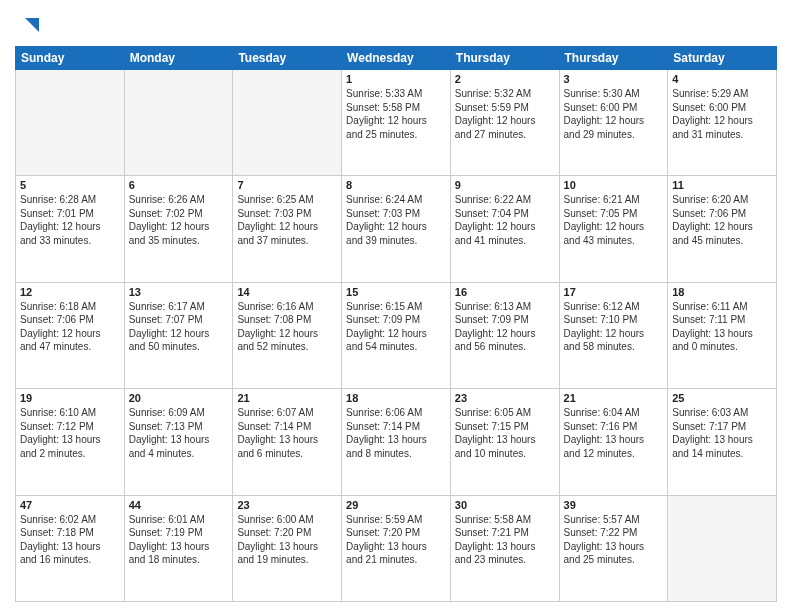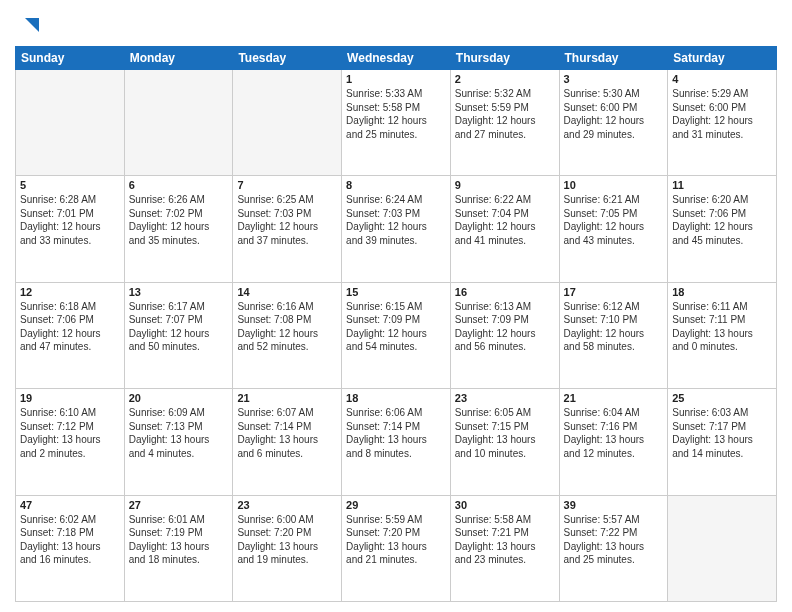--- a/index.html
+++ b/index.html
@@ -237,21 +237,21 @@
             <div class="day-num">25</div>
 <div class="day-info">Sunrise: 6:03 AM<br>Sunset: 7:17 PM<br>Daylight: 13 hours and 14 minutes.</div>
           </td>
         </tr>
         <tr>
           <td>
             <div class="day-num">47</div>
 <div class="day-info">Sunrise: 6:02 AM<br>Sunset: 7:18 PM<br>Daylight: 13 hours and 16 minutes.</div>
           </td>
           <td>
-            <div class="day-num">27</div>
+            <div class="day-num">44</div>
 <div class="day-info">Sunrise: 6:01 AM<br>Sunset: 7:19 PM<br>Daylight: 13 hours and 18 minutes.</div>
           </td>
           <td>
             <div class="day-num">23</div>
 <div class="day-info">Sunrise: 6:00 AM<br>Sunset: 7:20 PM<br>Daylight: 13 hours and 19 minutes.</div>
           </td>
           <td>
             <div class="day-num">29</div>
 <div class="day-info">Sunrise: 5:59 AM<br>Sunset: 7:20 PM<br>Daylight: 13 hours and 21 minutes.</div>
           </td>

